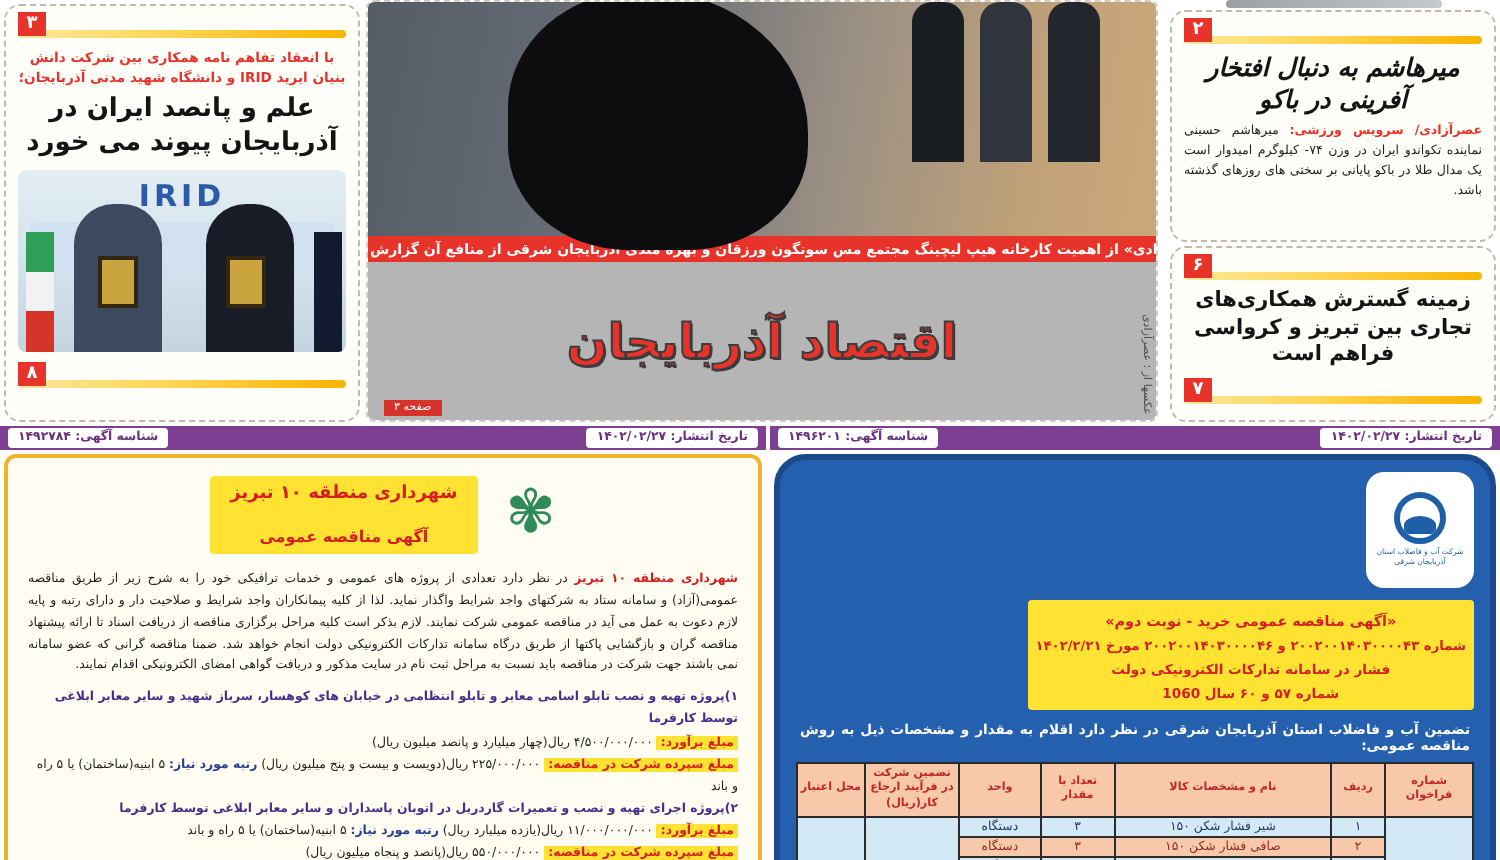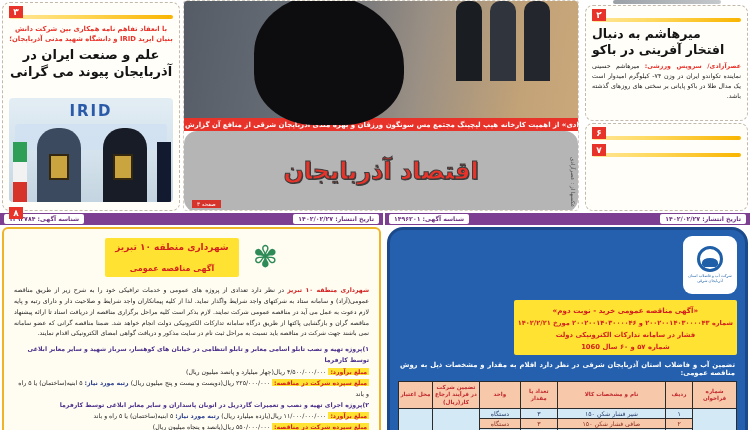--- a/index.html
+++ b/index.html
@@ -14,30 +14,30 @@
   .yline { position:absolute; left:0; right:0; bottom:0; height:4px; border-radius:3px;
            background:linear-gradient(to left,#f9b400,#ffd95e 60%,#ffe79a); }
   .dashed-box { border:1px dashed #c2b9ac; border-radius:8px; background:#fffef9; }
 
   
   .right-col { position:absolute; left:585px; top:0; width:163px; height:212px; }
   .cut-photo { position:absolute; left:28px; top:0; width:108px; height:4px;
                background:linear-gradient(90deg,#9aa0a6,#c5c9cc); border-radius:2px; }
   .art-box1 { position:absolute; left:0; top:5px; width:163px; height:116px; padding:3px 6px 2px; }
   .art-box2 { position:absolute; left:0; top:123px; width:163px; height:88px; padding:3px 6px 2px; }
-  .r-headline { color:#141414; font-weight:bold; font-size:12.5px; line-height:1.25; text-align:left; margin-top:4px; }
+  .r-headline { color:#141414; font-weight:bold; font-size:12.5px; line-height:1.25; text-align:center; margin-top:4px;font-style:italic; }
   .r-headline2 { color:#141414; font-weight:bold; font-size:10.5px; line-height:1.3; text-align:center; margin-top:4px; }
   .r-body { font-size:6.3px; line-height:1.55; color:#222; text-align:justify; margin-top:4px; }
   .src { color:#e8332b; font-weight:bold; }
 
   
   .left-col { position:absolute; left:2px; top:2px; width:178px; height:209px; padding:3px 6px; }
   .kicker { color:#e8332b; font-weight:bold; font-size:6.8px; line-height:1.5; text-align:center; margin-top:5px; }
   .l-headline { color:#141414; font-weight:bold; font-size:13px; line-height:1.3; text-align:center; margin-top:3px; }
-  .irid-photo { position:relative; margin-top:17px; height:104px; border-radius:4px; overflow:hidden;
+  .irid-photo { position:relative; margin-top:4px; height:91px; border-radius:4px; overflow:hidden;
                 background:linear-gradient(180deg,#e3edf4 0%,#d3e2ec 55%,#c4d4e0 100%); }
   .irid-word { position:absolute; top:4px; left:0; right:0; text-align:center; color:#2a5aa8;
                font-weight:bold; font-size:15px; letter-spacing:2px; direction:ltr; }
   .irid-banner { position:absolute; top:26px; left:6px; right:6px; height:26px; background:#cfe0f2; opacity:.7; border-radius:3px; }
   .fig { position:absolute; bottom:0; width:44px; height:74px; border-radius:20px 20px 0 0; }
   .fig.a { left:28px; background:#3b4a5e; }
   .fig.b { right:26px; background:#171c26; }
   .cert { position:absolute; bottom:22px; width:20px; height:26px; background:#c9a43f; border:2px solid #33270f; }
   .cert.a { left:40px; } .cert.b { right:40px; }
   .flag { position:absolute; bottom:0; width:14px; height:60px; }
@@ -47,21 +47,21 @@
   
   .center { position:absolute; left:183px; top:0; width:396px; height:211px; border:1px dashed #d4cdbf; border-radius:4px; overflow:hidden; }
   .c-photo { position:relative; height:117px;
              background:linear-gradient(100deg,#555c66 0%,#6b7078 35%,#9b9084 60%,#c2a277 85%,#caa87c 100%); }
   .chador { position:absolute; left:70px; top:-6px; width:150px; height:130px; background:#0d0d10; border-radius:45% 55% 40% 40%; }
   .person { position:absolute; top:0; width:26px; height:80px; background:#23262c; border-radius:10px 10px 0 0; }
   .p1 { right:28px; } .p2 { right:62px; background:#30343c; } .p3 { right:96px; background:#1a1d22; }
   .c-caption { height:13px; background:#e8332b; color:#ffffff; font-size:7px; font-weight:bold;
                display:flex; align-items:center; justify-content:center; white-space:nowrap; overflow:hidden; }
   .gray-box { position:relative; height:81px; background:#b5b5b5; display:flex; flex-direction:column;
-              align-items:center; justify-content:center;border-radius:13px; }
+              align-items:center; justify-content:center; }
   .big-h { color:#e8332b; font-weight:bold; text-align:center; line-height:1.15;
            -webkit-text-stroke:1px #3c3c3c; text-shadow:1px 1px 0 #3c3c3c; }
   .big-h .l1 { font-size:24px; display:block; }
   .big-h .l2 { font-size:24px; display:block; }
   .photo-credit { position:absolute; right:2px; top:6px; writing-mode:vertical-rl; font-size:5.5px; color:#4a4a4a; height:70px; }
   .page-ref { position:absolute; left:8px; bottom:4px; background:#d6332b; color:#fff; font-size:5.5px; padding:1px 5px; }
 
   
   .pbar { position:absolute; top:213px; height:12px; background:#7d3f92; display:flex;
           align-items:center; justify-content:space-between; padding:0 4px; }
@@ -113,21 +113,21 @@
 <body>
 
 <div class="page">
 
   <div class="left-col dashed-box">
     <div class="badge-row">
       <span class="badge">۳</span>
       <span class="yline"></span>
     </div>
     <div class="kicker">با انعقاد تفاهم نامه همکاری بین شرکت دانش بنیان ایرید IRID و دانشگاه شهید مدنی آذربایجان؛</div>
-    <div class="l-headline">علم و صنعت ایران در آذربایجان پیوند می گرانی</div>
+    <div class="l-headline">علم و پانصد ایران در آذربایجان پیوند می خورد</div>
     <div class="irid-photo">
       <div class="irid-banner"></div>
       <div class="irid-word">IRID</div>
       <div class="flag iran"></div>
       <div class="flag dark"></div>
       <div class="fig a"></div>
       <div class="fig b"></div>
       <div class="cert a"></div>
       <div class="cert b"></div>
     </div>
@@ -167,20 +167,21 @@
         <span class="src">عصرآزادی/ سرویس ورزشی:</span>
         <span>میرهاشم حسینی نماینده تکواندو ایران در وزن ۷۴- کیلوگرم امیدوار است یک مدال طلا در باکو پایانی بر سختی های روزهای گذشته باشد.</span>
       </div>
     </div>
 
     <div class="art-box2 dashed-box">
       <div class="badge-row">
         <span class="badge">۶</span>
         <span class="yline"></span>
       </div>
+      <div class="r-headline2">زمینه گسترش همکاری‌های تجاری بین تبریز و کرواسی فراهم است</div>
       <div class="badge-row" style="margin-top:4px">
         <span class="badge">۷</span>
         <span class="yline"></span>
       </div>
     </div>
   </div>
 
   <div class="pbar left">
     <span class="ptag">تاریخ انتشار: ۱۴۰۲/۰۲/۲۷</span>
     <span class="ptag">شناسه آگهی: ۱۴۹۲۷۸۴</span>

